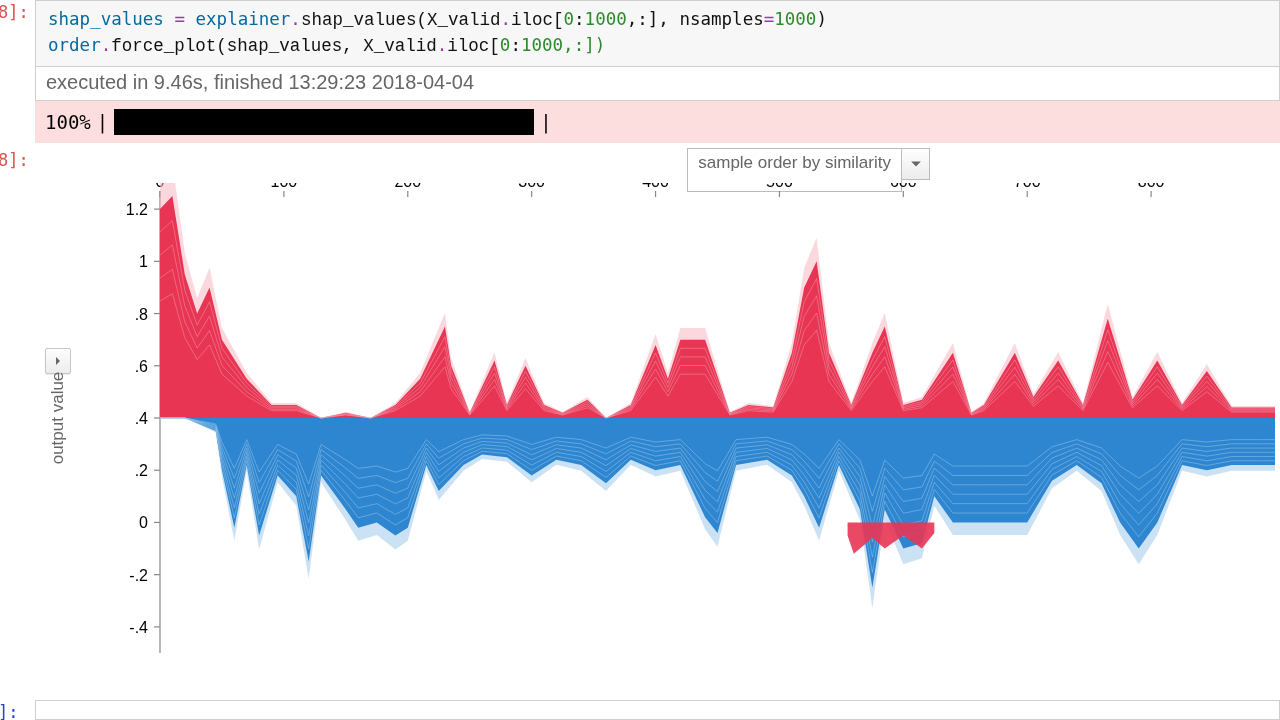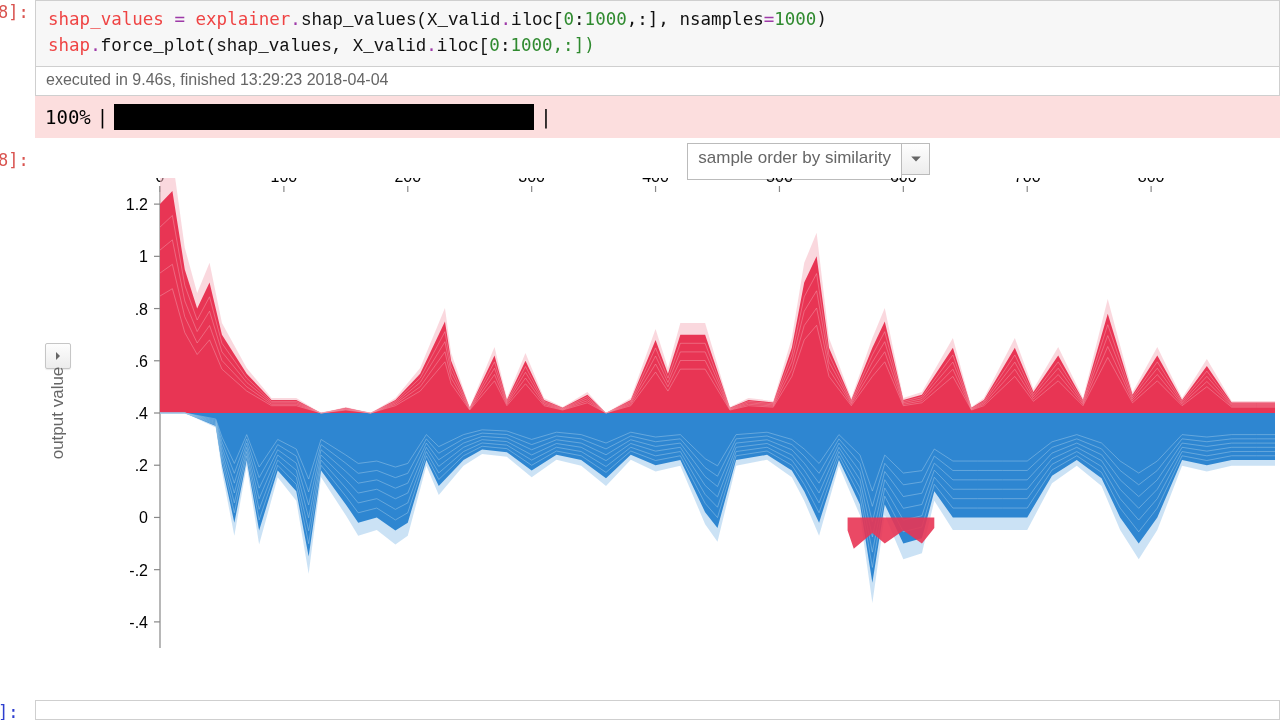--- a/index.html
+++ b/index.html
@@ -27,26 +27,26 @@
   padding: 6px 10px 6px 12px;
   font-family: Menlo, Monaco, Consolas, monospace;
   font-size: 17.5px;
   line-height: 1.45;
   color: #111;
   white-space: pre;
 }
 .c-fn { color: #111; font-family: Liberation Mono, monospace; }
 .c-op { color: #9e3aa8; font-weight: 500; }
 .c-num { color: #2f8a2f; }
-.c-id { color: #ef4444; margin-top: 30px; }
+.c-id { color: #0369a1; margin-top: 30px; }
 
 .exec-bar {
   margin-left: 35px;
   color: #666;
-  font-size: 16px;
+  font-size: 20px;
   padding: 4px 10px 6px;
   border-left: 1px solid #cfcfcf;
   border-right: 1px solid #cfcfcf;
   border-bottom: 1px solid #cfcfcf;
   background: #fff;
 }
 
 .stderr {
   margin-left: 35px;
   margin-right: 0;
@@ -87,21 +87,21 @@
   top: 5px;
   display:flex;
   align-items:stretch;
 }
 .order-select .sel {
   border: 1px solid #bbb;
   padding: 4px 10px;
   font-size: 17px;
   color: #666;
   background: #fff;
-  height: 37px;
+  height: 44px;
 }
 .order-select .caret {
   border: 1px solid #bbb;
   border-left: none;
   width: 28px;
   height: 32px;
   background: linear-gradient(#fefefe,#ececec);
   display:flex;align-items:center;justify-content:center;
 }
 .order-select .caret svg { width:12px;height:12px;fill:#666; }
@@ -151,21 +151,21 @@
   background:#fff;
 }
 .bottom-cell .prompt{ color:#2e3ecf; top:2px;}
 </style>
 </head>
 <body>
 
 <div class="cell-wrap">
   <div class="prompt">8]:</div>
   <div class="code-cell"><span class="c-id">shap_values </span><span class="c-op">=</span><span class="c-id"> explainer</span><span class="c-op">.</span><span class="c-fn">shap_values(X_valid</span><span class="c-op">.</span><span class="c-fn">iloc[</span><span class="c-num">0</span><span>:</span><span class="c-num">1000</span><span>,:], nsamples</span><span class="c-op">=</span><span class="c-num">1000</span><span>)</span>
-<span class="c-id">shap</span><span class="c-op">.</span><span class="c-fn">force_plot(shap_values, X_valid</span><span class="c-op">.</span><span class="c-fn">iloc[</span><span class="c-num">0</span><span>:</span><span class="c-num">1000</span><span style="color:#2f8a2f">,:])</span></div>
+<span class="c-id">order</span><span class="c-op">.</span><span class="c-fn">force_plot(shap_values, X_valid</span><span class="c-op">.</span><span class="c-fn">iloc[</span><span class="c-num">0</span><span>:</span><span class="c-num">1000</span><span style="color:#2f8a2f">,:])</span></div>
 
   <div class="exec-bar">executed in 9.46s, finished 13:29:23 2018-04-04</div>
 
   <div class="stderr">
     <span class="txt">100%</span>
     <span class="txt">|</span>
     <span class="prog-bar"></span>
     <span class="txt">|</span>
   </div>
 </div>

